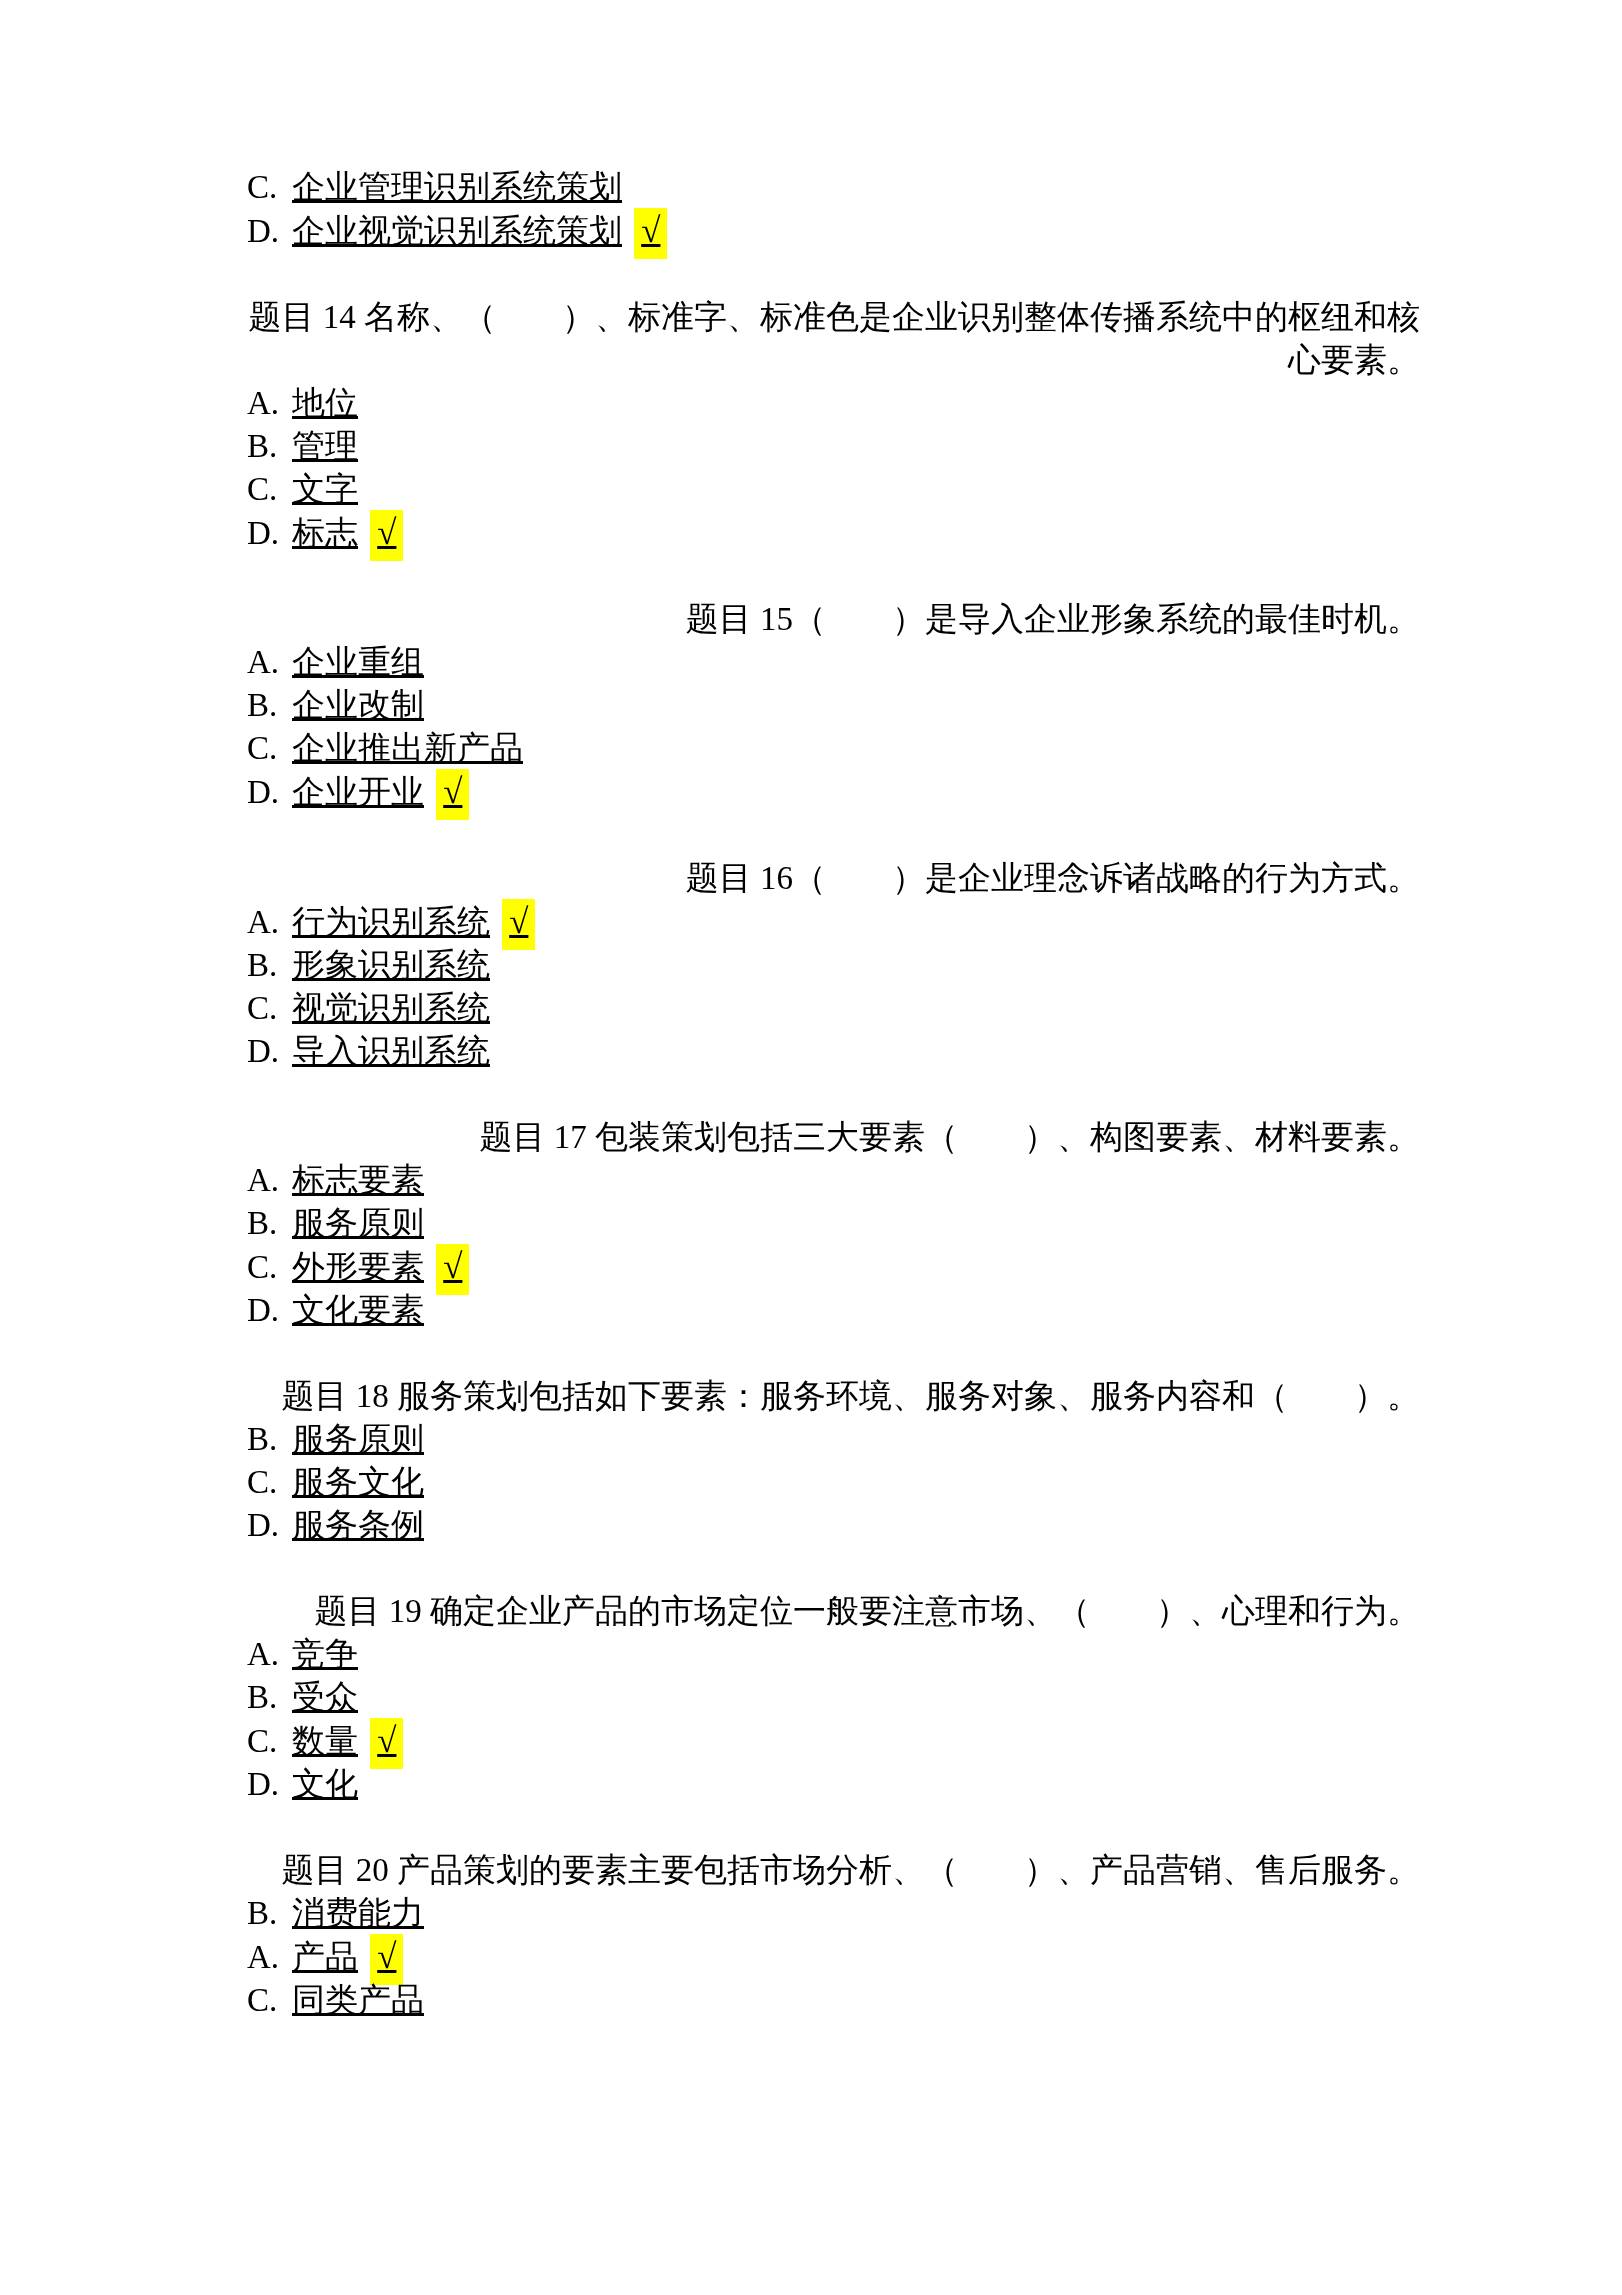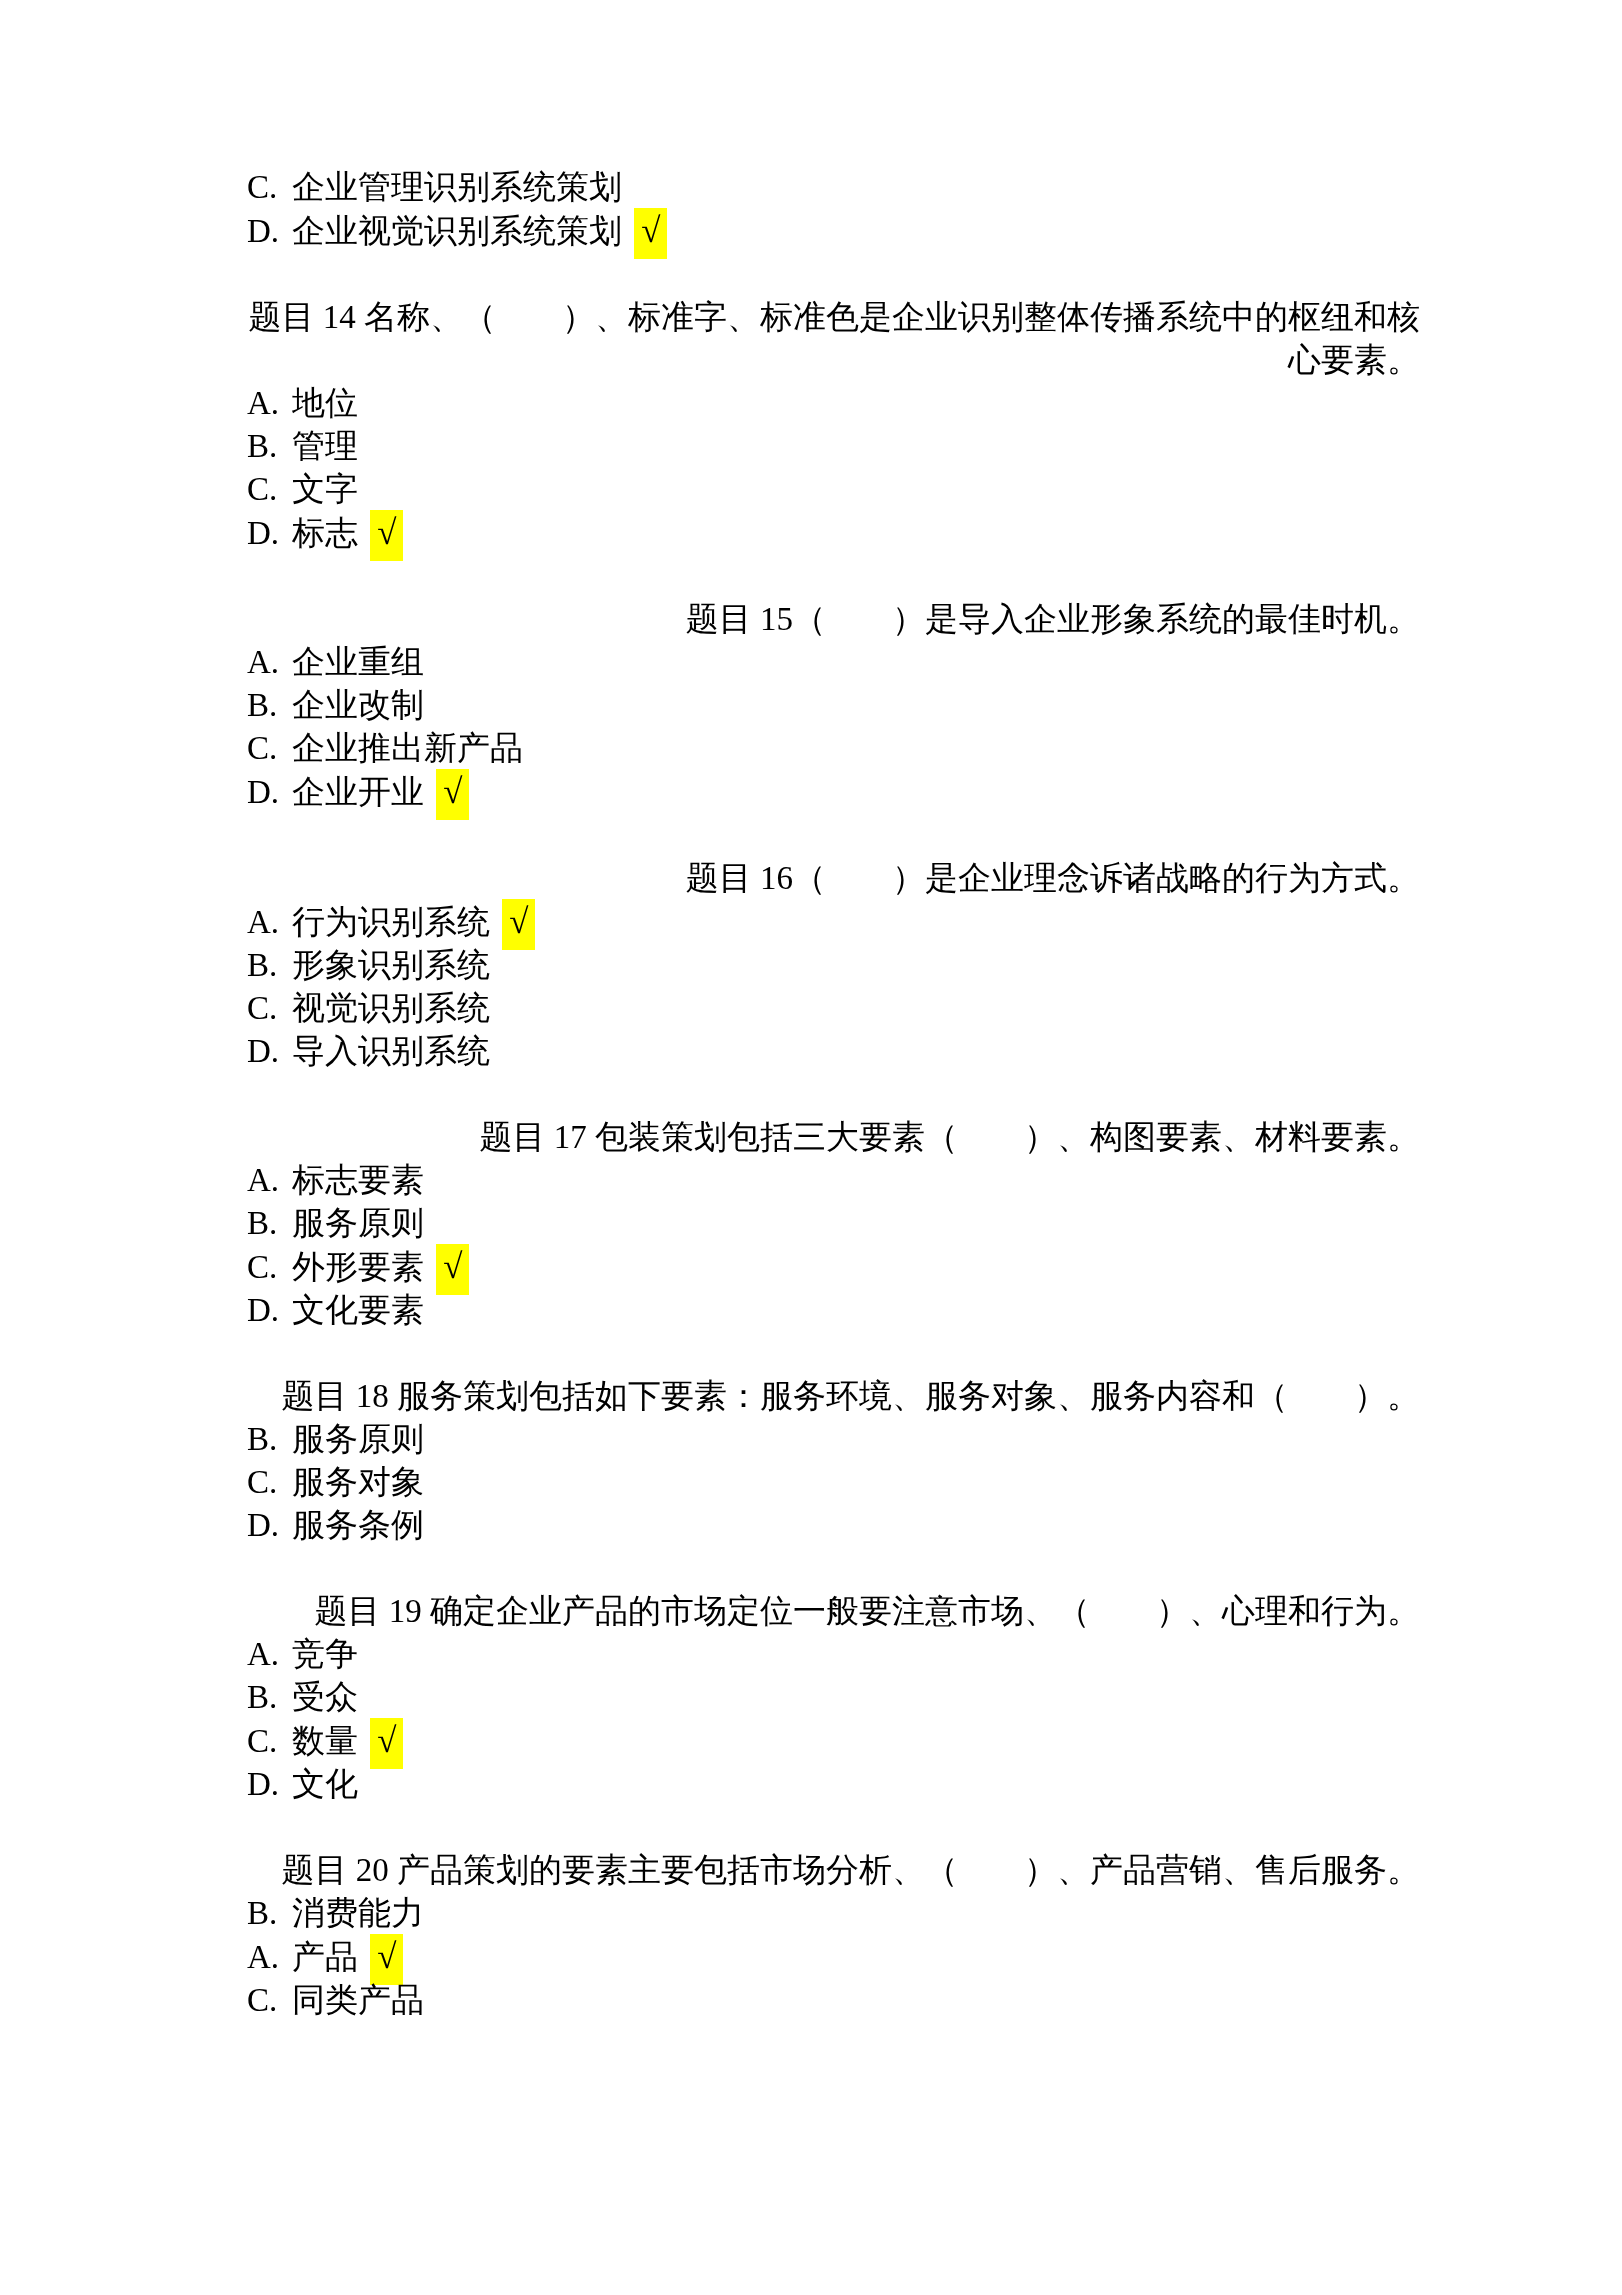--- a/index.html
+++ b/index.html
@@ -23,21 +23,21 @@
     position:absolute;
     left:247px;
     top:166px;
     width:1173px;
     font-size:33px;
     line-height:43px;
   }
   .qblock{margin:0;}
   .qblock + .qblock{margin-top:43px;}
   .qtext{margin:0;text-align:right;}
-  .opt{margin:0;}
+  .opt{margin:0;text-decoration:underline;}
   .opt .letter{
     display:inline-block;
     width:45px;
   }
   .check{
     background:var(--hl);
     color:var(--ink);
     padding:2.6px 7px 8.7px 7px;
     margin-left:12.2px;
     font-size:35px;
@@ -77,21 +77,21 @@
       <section class="qblock">
     <p class="qtext">题目 17 包装策划包括三大要素（　　）、构图要素、材料要素。</p>
   <p class="opt"><span class="letter">A.</span><span class="otext">标志要素</span></p>
         <p class="opt"><span class="letter">B.</span><span class="otext">服务原则</span></p>
         <p class="opt"><span class="letter">C.</span><span class="otext">外形要素</span><span class="check">√</span></p>
         <p class="opt"><span class="letter">D.</span><span class="otext">文化要素</span></p>
       </section>
       <section class="qblock">
     <p class="qtext">题目 18 服务策划包括如下要素：服务环境、服务对象、服务内容和（　　）。</p>
         <p class="opt"><span class="letter">B.</span><span class="otext">服务原则</span></p>
-        <p class="opt"><span class="letter">C.</span><span class="otext">服务对象</span></p>
+        <p class="opt"><span class="letter">C.</span><span class="otext">服务文化</span></p>
         <p class="opt"><span class="letter">D.</span><span class="otext">服务条例</span></p>
       </section>
       <section class="qblock">
     <p class="qtext">题目 19 确定企业产品的市场定位一般要注意市场、（　　）、心理和行为。</p>
   <p class="opt"><span class="letter">A.</span><span class="otext">竞争</span></p>
         <p class="opt"><span class="letter">B.</span><span class="otext">受众</span></p>
         <p class="opt"><span class="letter">C.</span><span class="otext">数量</span><span class="check">√</span></p>
         <p class="opt"><span class="letter">D.</span><span class="otext">文化</span></p>
       </section>
       <section class="qblock">

